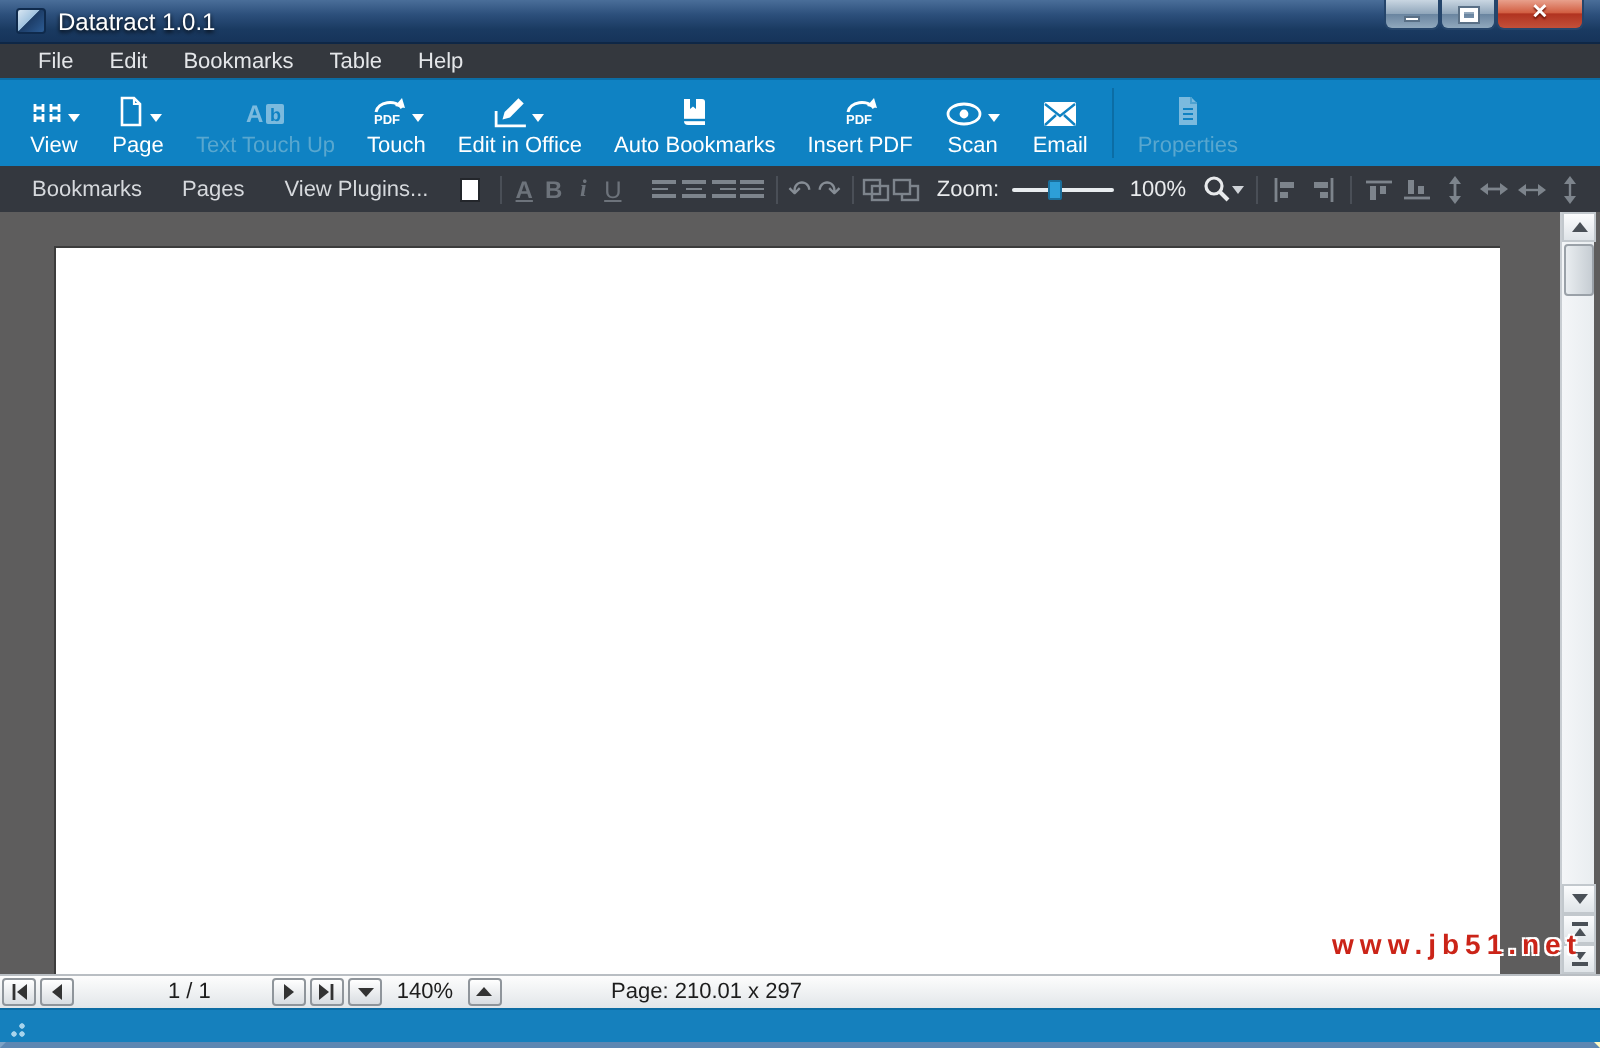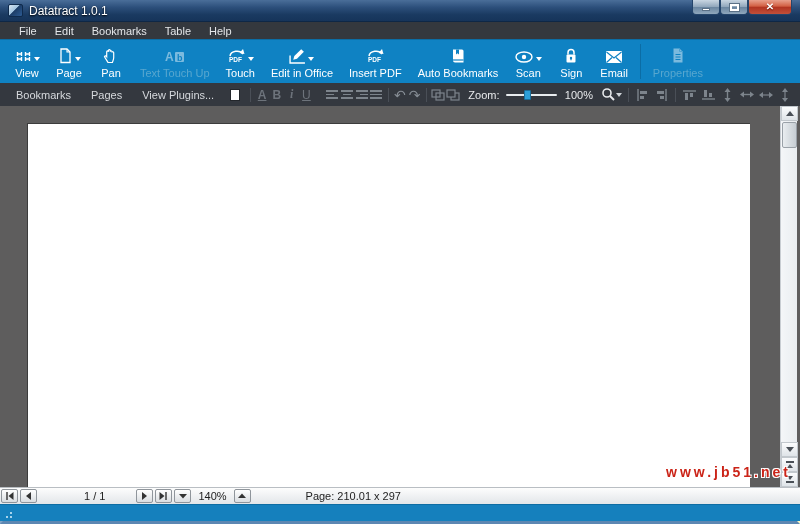--- a/index.html
+++ b/index.html
@@ -156,28 +156,20 @@
         <svg width="16" height="17" viewBox="0 0 16 16">
             <path d="M4 1.5h6l3 3V15H4z" fill="none" stroke="#fff" stroke-width="1.3"></path>
             <path d="M10 1.5v3h3" fill="none" stroke="#fff" stroke-width="1.1"></path>
           </svg>
         <span class="caret"></span>
       </div>
       <span class="tb-label">Page</span>
     </div>
 
 
-    <div class="tb-btn">
-      <div class="tb-ic">
-        <svg width="16" height="17" viewBox="0 0 16 16">
-            <path d="M5 15c-1-2-3-4.5-3.5-6 .6-.9 1.6-.6 2.2.2V4.3c0-1.2 1.5-1.2 1.7 0V3c0-1.2 1.7-1.2 1.8 0v1.2c.1-1.3 1.7-1.2 1.8 0V5c.2-1.1 1.7-1 1.7.2V10c0 2.5-1 3.5-1.3 5z" fill="none" stroke="#fff" stroke-width="1.2"></path>
-          </svg>
-      </div>
-      <span class="tb-label">Pan</span>
-    </div>
 
     <div class="tb-btn disabled">
       <div class="tb-ic">
         <svg width="20" height="16" viewBox="0 0 20 16">
             <text x="0" y="13" font-size="12" font-weight="bold" fill="#fff" font-family="sans-serif">A</text>
             <rect x="10" y="4" width="9" height="10" rx="1" fill="#fff"></rect>
             <text x="12" y="12.5" font-size="9" font-weight="bold" fill="#0f82c3" font-family="sans-serif">b</text>
           </svg>
       </div>
       <span class="tb-label">Text Touch Up</span>
@@ -201,62 +193,51 @@
             <path d="M1 8v7h14" fill="none" stroke="#fff" stroke-width="1.3"></path>
             <path d="M4 12l1-3.5L11.5 2 14 4.5 7.5 11z" fill="#fff"></path>
           </svg>
         <span class="caret"></span>
       </div>
       <span class="tb-label">Edit in Office</span>
     </div>
 
     <div class="tb-btn">
       <div class="tb-ic">
+        <svg width="16" height="17" viewBox="0 0 16 16">
+            <path d="M3 2h9a1.5 1.5 0 0 1 1.5 1.5V15H5A2 2 0 0 1 3 13z" fill="#fff"></path>
+            <path d="M3 12.5h10.5" stroke="#0f82c3" stroke-width="1.2"></path>
+            <path d="M6 2v5l1.5-1.3L9 7V2z" fill="#0f82c3"></path>
+          </svg>
+      </div>
+      <span class="tb-label">Auto Bookmarks</span>
+    </div>
+
+    <div class="tb-btn">
+      <div class="tb-ic">
         <svg width="20" height="18" viewBox="0 0 20 18">
             <path d="M4 10a7 5.5 0 0 1 13-2" fill="none" stroke="#fff" stroke-width="1.5"></path>
             <path d="M17 3l1.5 5-5-1z" fill="#fff"></path>
             <text x="3" y="16" font-size="6.5" font-weight="bold" fill="#fff" font-family="sans-serif">PDF</text>
           </svg>
       </div>
       <span class="tb-label">Insert PDF</span>
     </div>
 
     <div class="tb-btn">
       <div class="tb-ic">
-        <svg width="16" height="17" viewBox="0 0 16 16">
-            <path d="M3 2h9a1.5 1.5 0 0 1 1.5 1.5V15H5A2 2 0 0 1 3 13z" fill="#fff"></path>
-            <path d="M3 12.5h10.5" stroke="#0f82c3" stroke-width="1.2"></path>
-            <path d="M6 2v5l1.5-1.3L9 7V2z" fill="#0f82c3"></path>
-          </svg>
-      </div>
-      <span class="tb-label">Auto Bookmarks</span>
-    </div>
-
-    <div class="tb-btn">
-      <div class="tb-ic">
         <svg width="20" height="14" viewBox="0 0 20 14">
             <ellipse cx="10" cy="7" rx="8" ry="5" fill="none" stroke="#fff" stroke-width="1.4"></ellipse>
             <circle cx="10" cy="7" r="2.2" fill="#fff"></circle>
           </svg>
         <span class="caret"></span>
       </div>
       <span class="tb-label">Scan</span>
     </div>
 
-    <div class="tb-btn">
-      <div class="tb-ic">
-        <svg width="14" height="17" viewBox="0 0 14 16">
-            <path d="M4 7V5a3 3 0 0 1 6 0v2" fill="none" stroke="#fff" stroke-width="1.5"></path>
-            <rect x="2.5" y="7" width="9" height="8" rx="1" fill="#fff"></rect>
-            <circle cx="7" cy="10.5" r="1.2" fill="#0f82c3"></circle>
-            <path d="M7 10.5v2.2" stroke="#0f82c3" stroke-width="1.2"></path>
-          </svg>
-      </div>
-      <span class="tb-label">Sign</span>
-    </div>
 
     <div class="tb-btn">
       <div class="tb-ic">
         <svg width="18" height="14" viewBox="0 0 18 14">
             <rect x="1" y="1" width="16" height="12" rx="1" fill="#fff"></rect>
             <path d="M1.5 2l7.5 6 7.5-6M1.5 12.5L7 7.5M16.5 12.5L11 7.5" fill="none" stroke="#0f82c3" stroke-width="1.2"></path>
           </svg>
       </div>
       <span class="tb-label">Email</span>
     </div>

